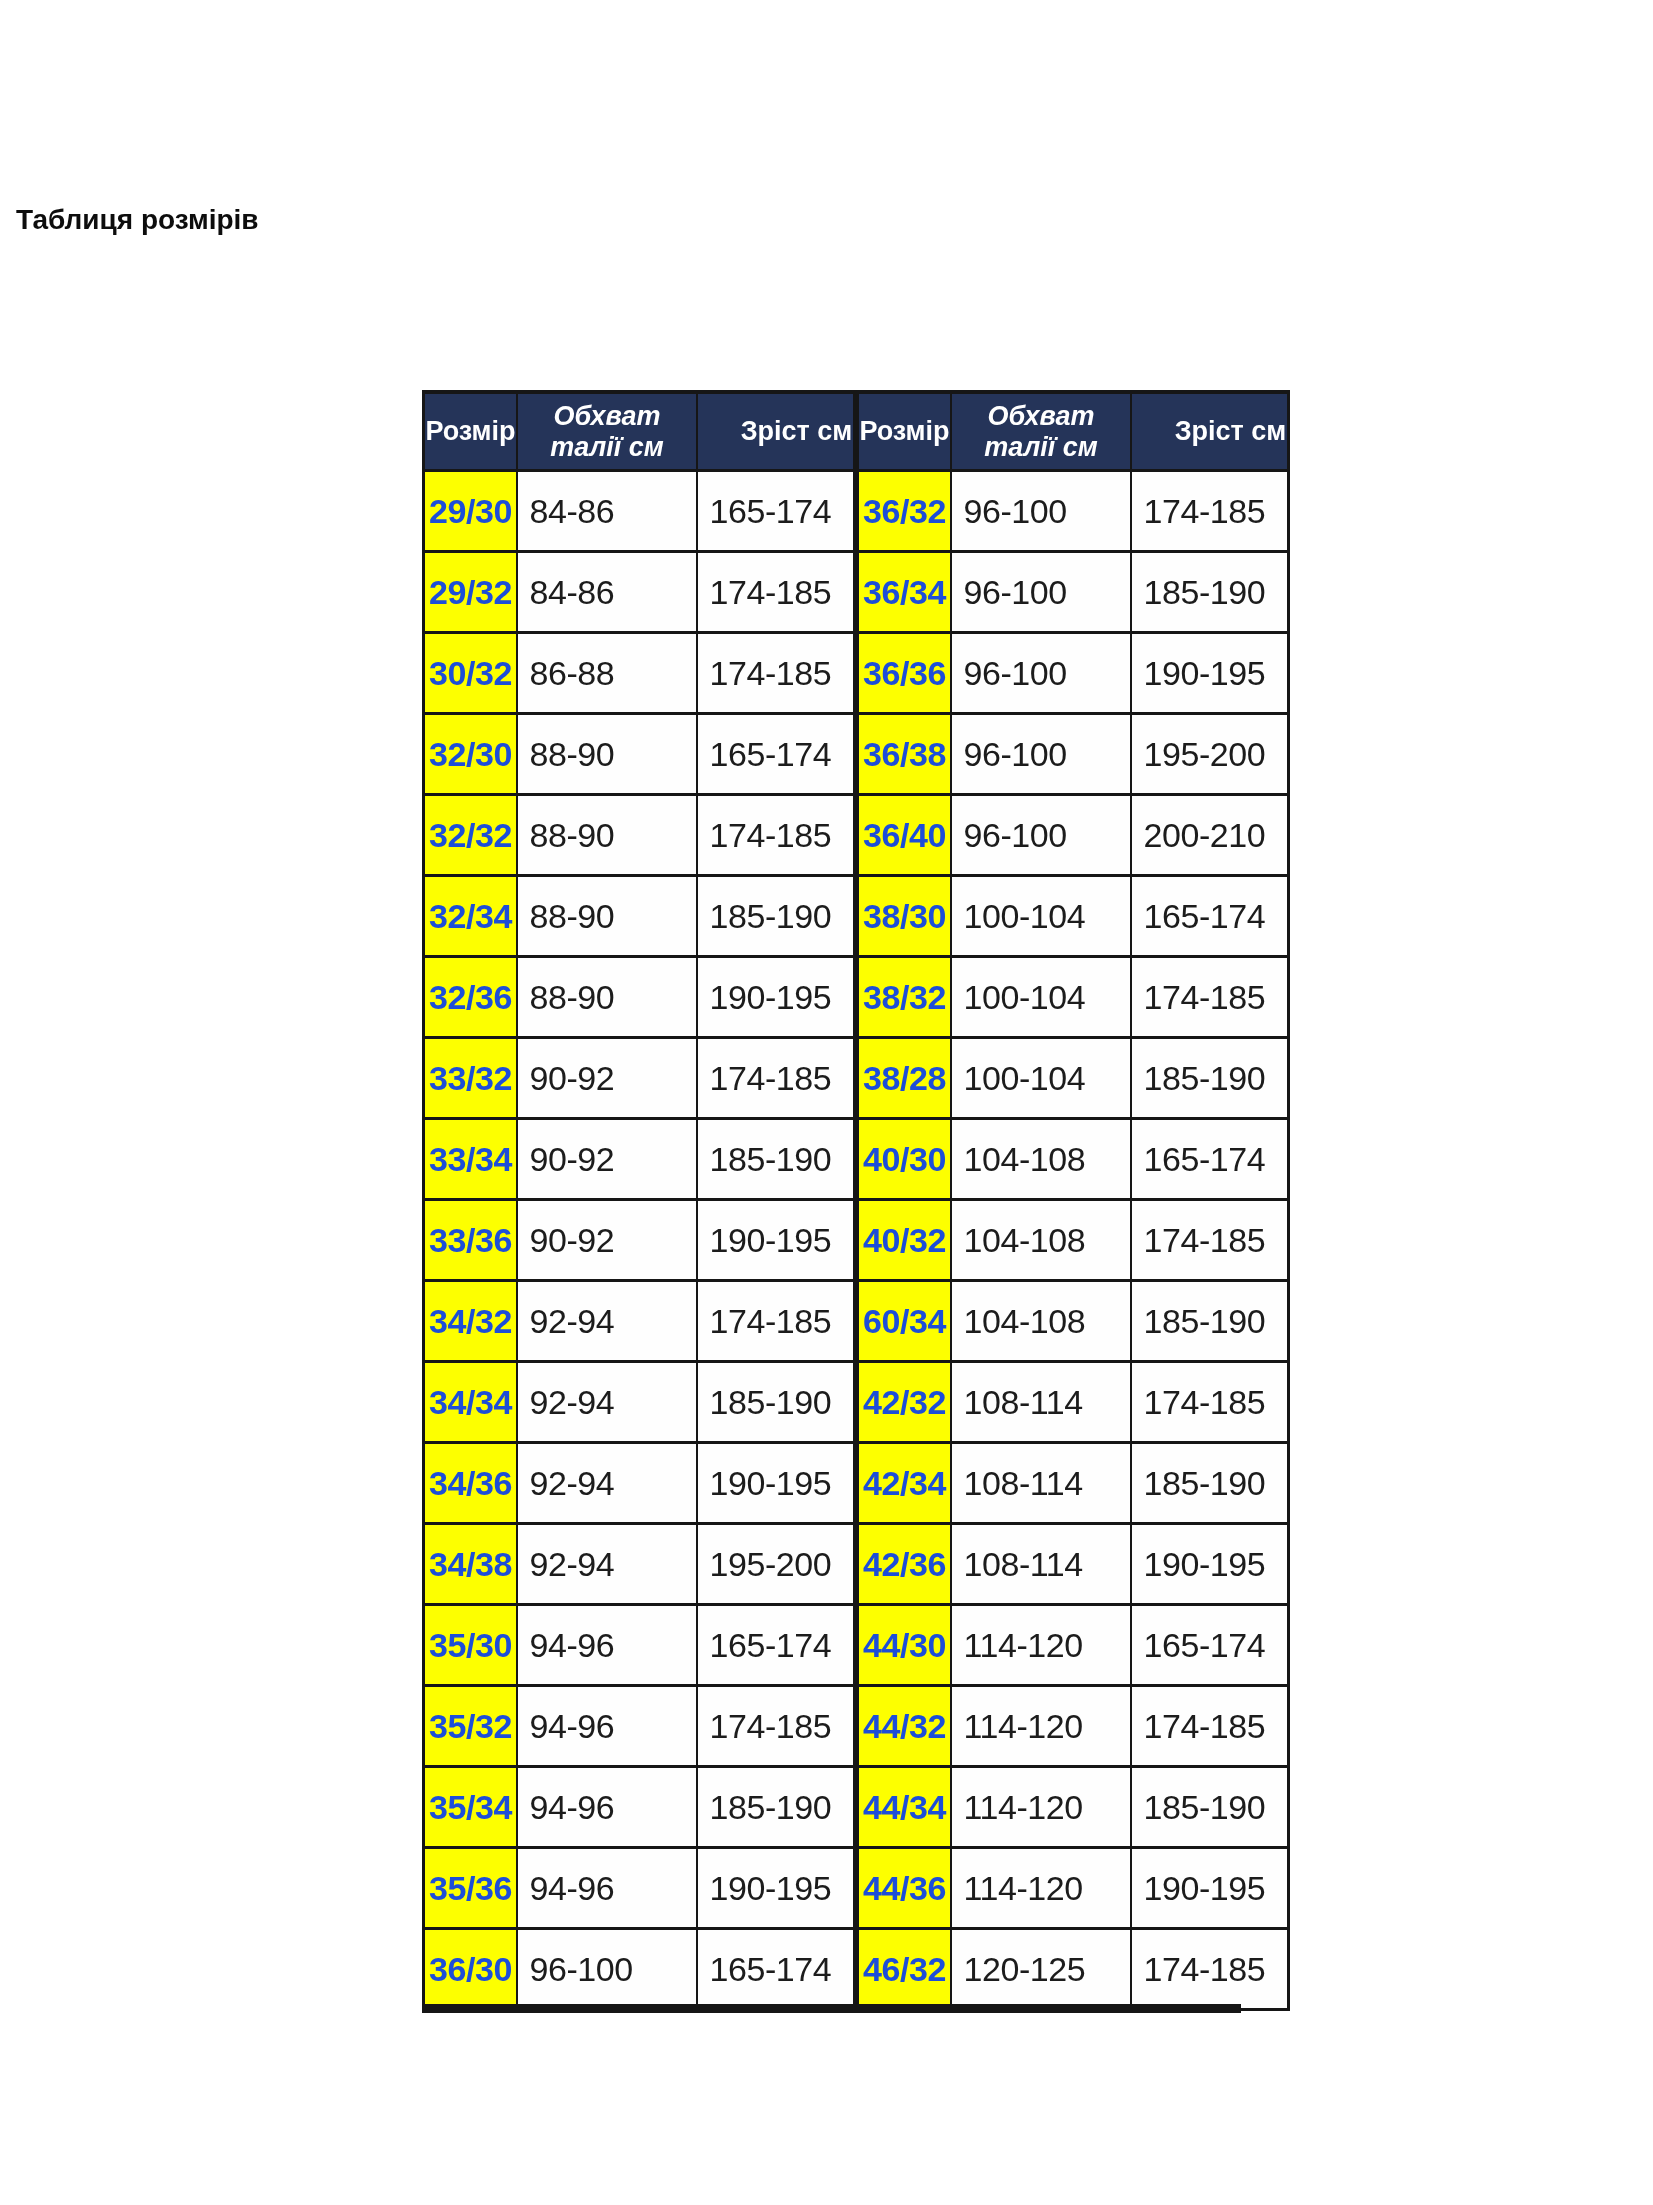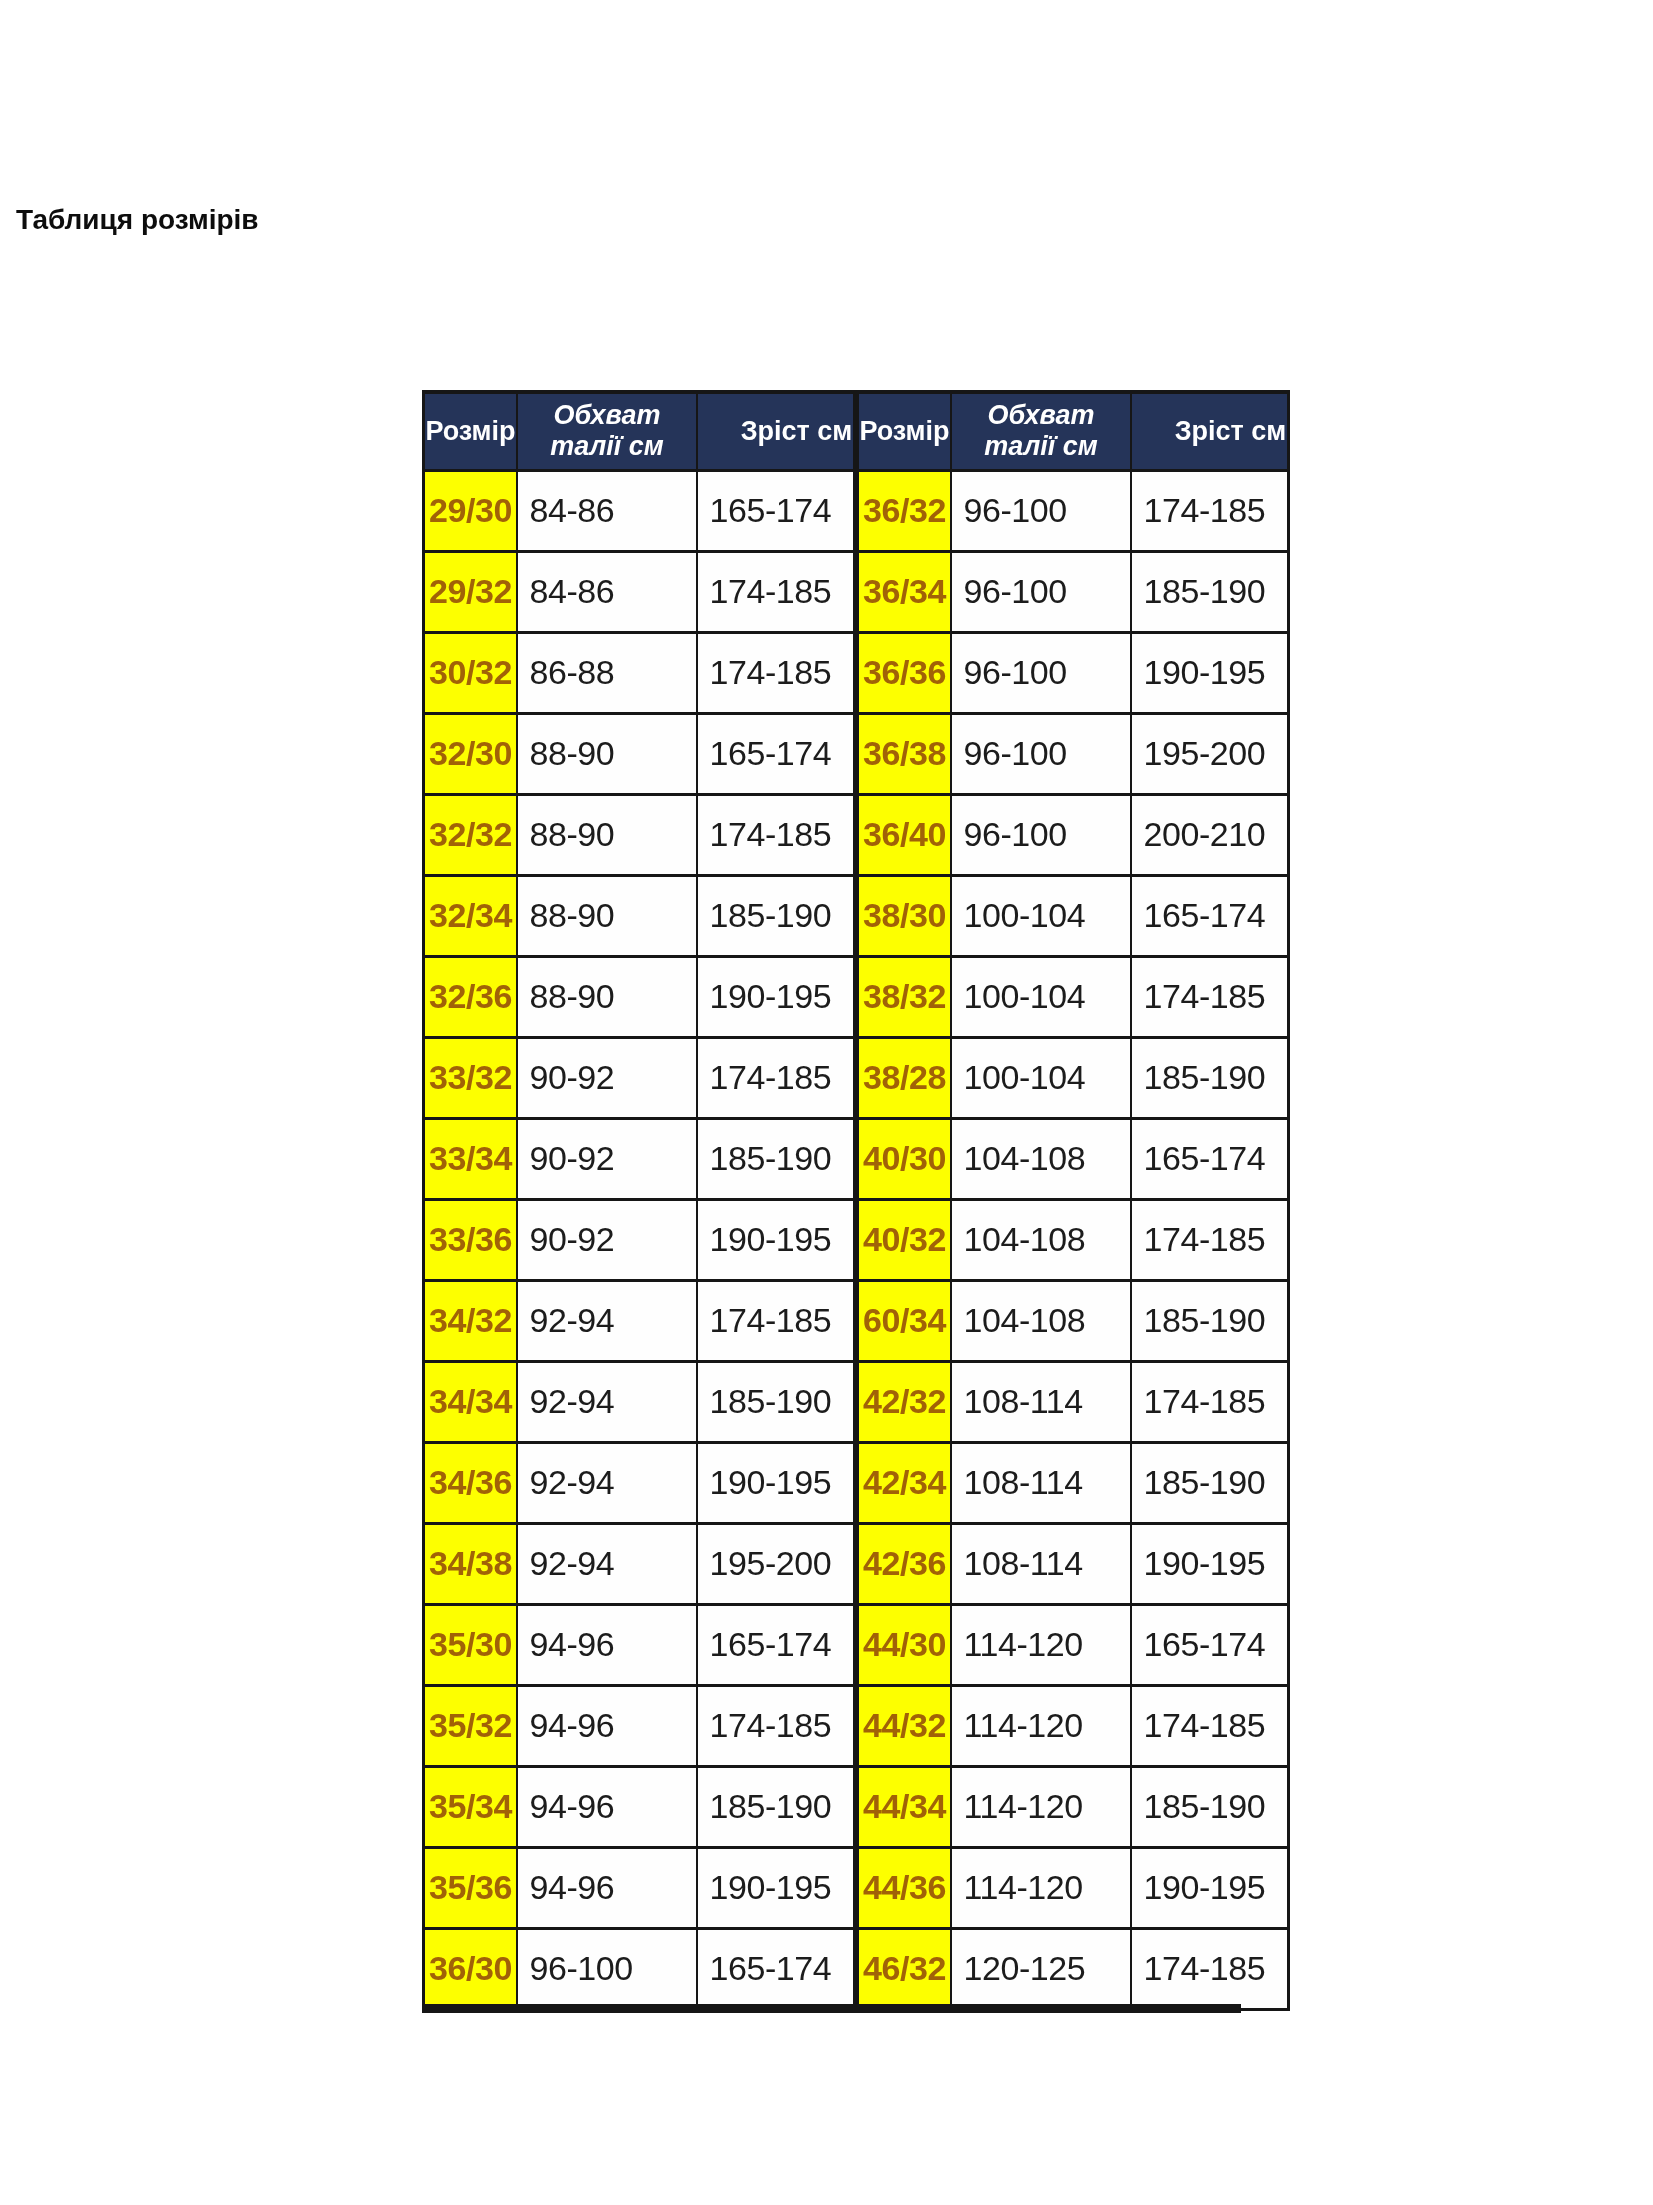--- a/index.html
+++ b/index.html
@@ -9,21 +9,21 @@
     font-family:"Liberation Sans", sans-serif;
     overflow:hidden;
   }
   .title {
     position:absolute; top:204px; left:16px; width:100%;
     text-align:left; font-size:28px; font-weight:700;
     color:var(--text,#111111); letter-spacing:0;
   }
   .tables-wrap {
     position:absolute; left:422px; top:390px; width:819px; height:1620px;
-    display:flex; align-items:center;
+    display:flex; align-items:flex-start;
   }
   table.size-table {
     border-collapse:collapse; table-layout:fixed;
     width:382px; height:1620px;
     border:3.3px solid var(--border,#141414);
     background:#fefefe;
   }
   .gap { width:55px; background:transparent; }
   th {
     background:var(--header-bg,#253459);
@@ -37,21 +37,21 @@
     border:3.3px solid var(--border,#141414);
     border-left-width:2.5px; border-right-width:2.5px;
     font-size:34px; color:#1c1c1c; vertical-align:middle;
     padding:0 0 0 11.4px; letter-spacing:-0.4px;
     background:#fefefe; overflow:hidden; white-space:nowrap;
   }
   tbody tr { height:81px; }
   td.size {
     background:var(--size-bg,#fdff00);
     font-weight:700; text-align:center; padding:0;
-    color:#a16207;
+    color:#1d4ed8;
   }
   .col-size   { width:91px; }
   .col-waist  { width:178px;font-style:italic; }
   .col-height { width:113px;padding-left:42px; }
   .bottom-rule {
     position:absolute; left:0; bottom:-2.5px; width:100%; height:8.2px;
     background:var(--border,#141414);
   }
 </style>
 </head>

